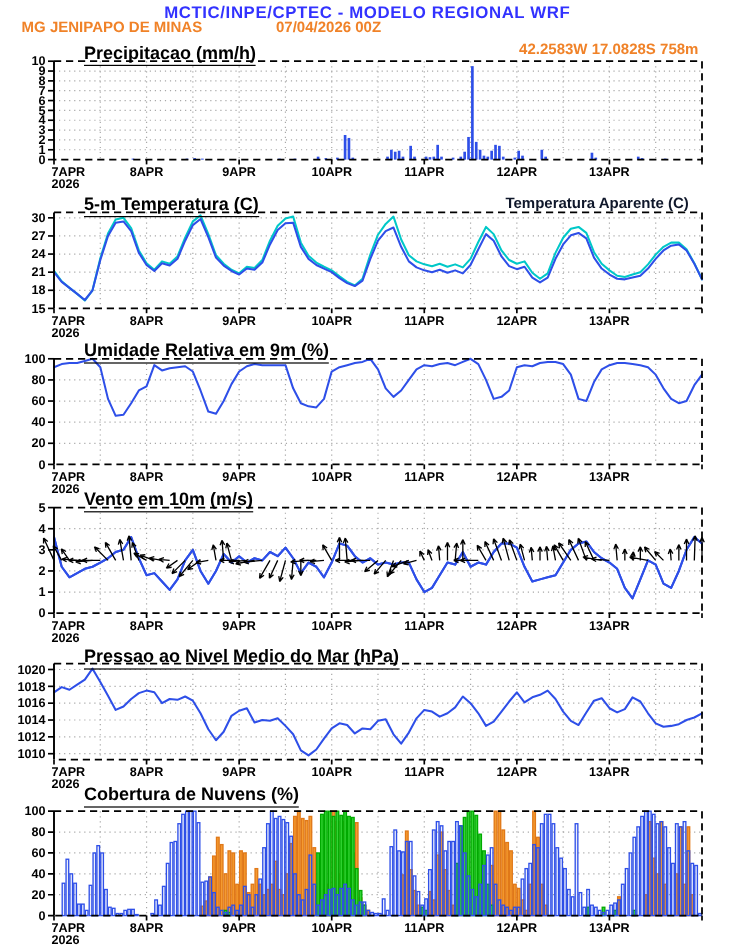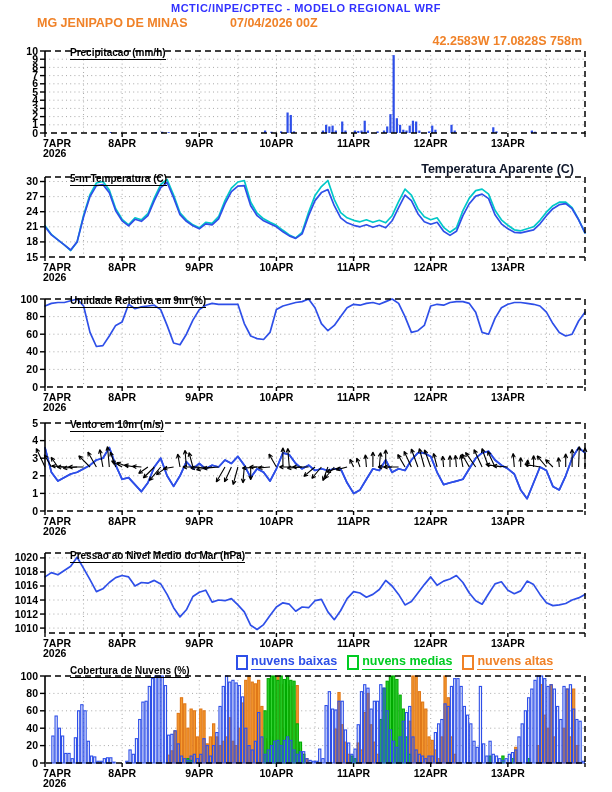--- a/index.html
+++ b/index.html
@@ -1,25 +1,25 @@
 <!DOCTYPE html>
 <html><head>
 <meta charset="utf-8">
 <style>
   html,body{margin:0;padding:0;background:#fff;}
   .page{position:relative;width:612px;height:792px;background:#fff;overflow:hidden;
         font-family:"Liberation Sans",sans-serif;font-weight:bold;}
   #chart{position:absolute;left:0;top:0;}
   .hdr-title{position:absolute;top:2px;left:0;width:612px;text-align:center;
-             font-size:11px;letter-spacing:.5px;color:#3232ff;}
+             font-size:14px;letter-spacing:.5px;color:#3232ff;}
   .hdr-line2{position:absolute;top:16px;left:0;width:612px;font-size:12.5px;color:#f08228;}
-  .hdr-line2 .station{position:absolute;left:37px;top:0;}
+  .hdr-line2 .station{position:absolute;left:18px;top:0;}
   .hdr-line2 .run{position:absolute;left:230px;top:0;}
   .hdr-loc{position:absolute;top:34px;right:30px;font-size:12.5px;color:#f08228;}
-  .prow{position:absolute;left:70px;font-size:10px;color:#000;white-space:nowrap;margin-top:11px;}
+  .prow{position:absolute;left:70px;font-size:15px;color:#000;white-space:nowrap;}
   .ptitle{display:inline-block;border-bottom:1.6px solid #000;padding-bottom:1px;}
   .plegend-cyan{position:absolute;right:38px;font-size:12.5px;color:#00c8c8;white-space:nowrap;}
   .cloud-legend{position:absolute;left:236px;top:654px;display:flex;gap:10px;align-items:center;
                 font-size:12.5px;white-space:nowrap;}
   .cl-item{display:flex;align-items:center;gap:3px;}
   .cl-swatch{width:8px;height:11px;border:2px solid #000;background:#fff;display:inline-block;}
   .cl-label{display:inline-block;border-bottom:1.6px solid currentColor;padding-bottom:1px;}
   svg text{font-family:"Liberation Sans",sans-serif;font-weight:bold;fill:#000;}
 </style>
 </head>
@@ -790,27 +790,13 @@
     <span class="ptitle">Vento em 10m (m/s)</span>
   </div>
 
   <div class="prow" style="top:539px">
     <span class="ptitle">Pressao ao Nivel Medio do Mar (hPa)</span>
   </div>
 
   <div class="prow" style="top:654px">
     <span class="ptitle">Cobertura de Nuvens (%)</span>
   </div>
-  <div class="cloud-legend">
-    <span class="cl-item">
-      <span class="cl-swatch" id="sw0" style="border-color: rgb(46, 79, 232);"></span>
-      <span class="cl-label" id="ll0" style="color: rgb(46, 79, 232);">nuvens baixas</span>
-    </span>
-    <span class="cl-item">
-      <span class="cl-swatch" id="sw1" style="border-color: rgb(0, 204, 34);"></span>
-      <span class="cl-label" id="ll1" style="color: rgb(0, 204, 34);">nuvens medias</span>
-    </span>
-    <span class="cl-item">
-      <span class="cl-swatch" id="sw2" style="border-color: rgb(240, 130, 40);"></span>
-      <span class="cl-label" id="ll2" style="color: rgb(240, 130, 40);">nuvens altas</span>
-    </span>
-  </div>
 </div>
 
 </body></html>

